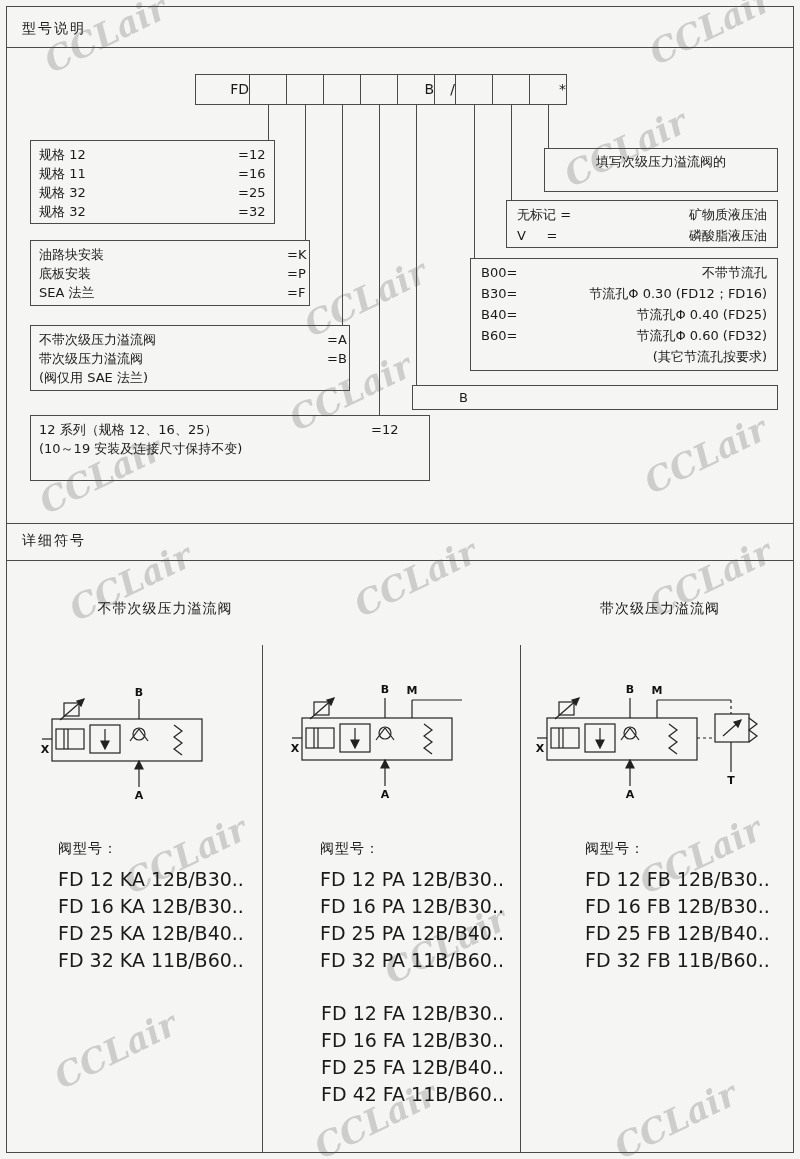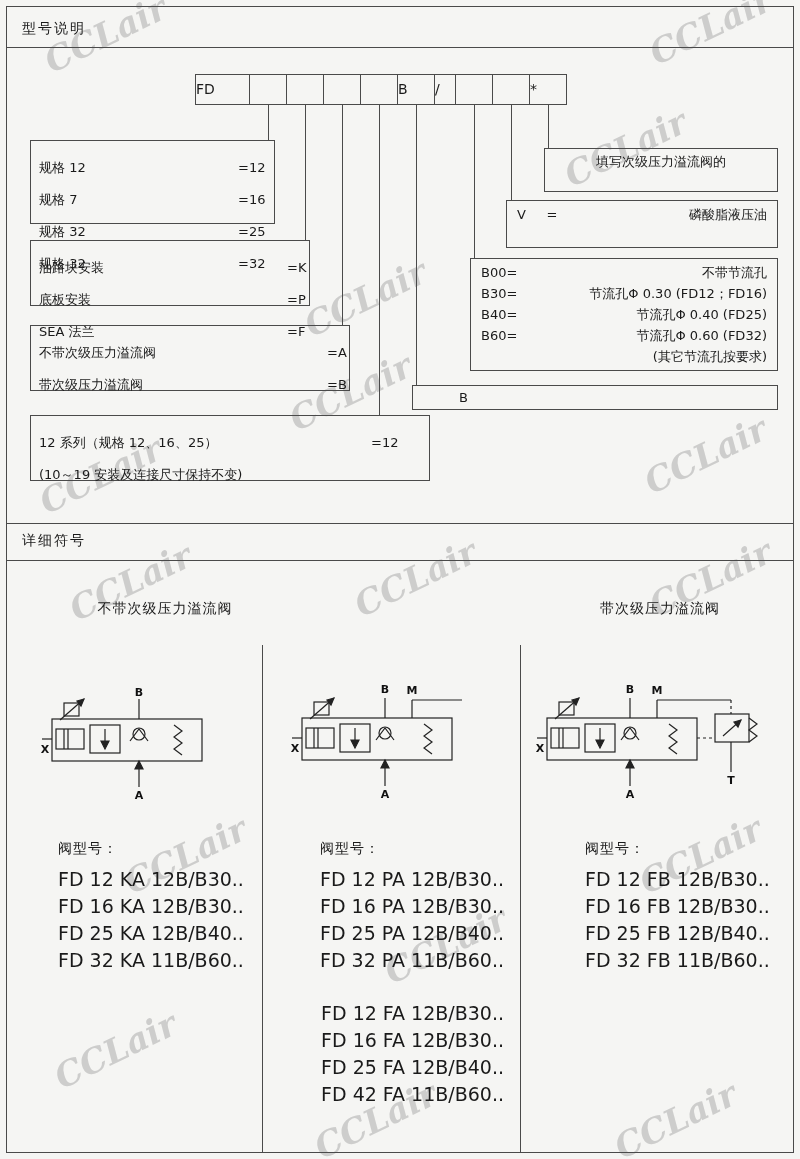--- a/index.html
+++ b/index.html
@@ -8,24 +8,24 @@
     background:#f5f5f3; color:#1a1a1a;
     font-family:"DejaVu Sans","Liberation Sans",sans-serif;
     overflow:hidden;
   }
   .abs { position:absolute; }
   .page-border { position:absolute; left:6px; top:6px; width:786px; height:1145px; border:1px solid #4a4a4a; }
   .hline { position:absolute; height:1px; background:#4a4a4a; }
   .vline { position:absolute; width:1px; background:#4a4a4a; }
   .sec-title { position:absolute; font-size:14px; letter-spacing:2px; }
   .code-row { position:absolute; display:flex; }
-  .cell { border:1px solid #4a4a4a; margin-left:-1px; height:31px; line-height:29px; text-align:left; font-size:14px; box-sizing:border-box; }
+  .cell { border:1px solid #4a4a4a; margin-left:-1px; height:31px; line-height:29px; text-align:right; font-size:14px; box-sizing:border-box; }
   .cell:first-child { margin-left:0; }
   .tbl { position:absolute; border:1px solid #4a4a4a; box-sizing:border-box; font-size:13px; padding:4px 8px; }
-  .trow { position:relative; height:19px; line-height:19px; white-space:nowrap;margin-top:13px; }
+  .trow { position:relative; height:19px; line-height:19px; white-space:nowrap; }
   .trow .val { position:absolute; top:0; }
   .ftbl { position:absolute; border:1px solid #4a4a4a; box-sizing:border-box; font-size:13px; padding:3px 10px; }
   .frow { display:flex; justify-content:space-between; height:21px; line-height:21px; white-space:pre; }
   .pressure-box { position:absolute; border:1px solid #4a4a4a; box-sizing:border-box; font-size:13px; text-align:center; padding:3px 0; }
   .pressure-box div { height:19px; line-height:19px; }
   .bbox { position:absolute; border:1px solid #4a4a4a; box-sizing:border-box; font-size:13px; line-height:23px; padding-left:46px; }
   .col-header { position:absolute; font-size:14px; text-align:center; letter-spacing:1px; }
   .mtitle { font-size:14px; margin-bottom:8px; letter-spacing:1px; }
   .mline { font-size:19px; line-height:27px; white-space:nowrap;text-align:right; }
   .mgroup2 { margin-top:26px; }
@@ -75,46 +75,48 @@
 <div class="vline" style="left:305px;top:105px;height:135px"></div>
 <div class="vline" style="left:342px;top:105px;height:220px"></div>
 <div class="vline" style="left:379px;top:105px;height:310px"></div>
 <div class="vline" style="left:416px;top:105px;height:280px"></div>
 <div class="vline" style="left:474px;top:105px;height:153px"></div>
 <div class="vline" style="left:511px;top:105px;height:95px"></div>
 <div class="vline" style="left:548px;top:105px;height:43px"></div>
 
 <div class="tbl" style="left:30px;top:140px;width:245px;height:84px">
   <div class="trow"><span>规格 12</span><span class="val" style="left:199px">=12</span></div>
-  <div class="trow"><span>规格 7</span><span class="val" style="left:199px">=16</span></div>
+  <div class="trow"><span>规格 11</span><span class="val" style="left:199px">=16</span></div>
   <div class="trow"><span>规格 32</span><span class="val" style="left:199px">=25</span></div>
   <div class="trow"><span>规格 32</span><span class="val" style="left:199px">=32</span></div>
 </div>
 
 <div class="tbl" style="left:30px;top:240px;width:280px;height:66px">
   <div class="trow"><span>油路块安装</span><span class="val" style="left:248px">=K</span></div>
   <div class="trow"><span>底板安装</span><span class="val" style="left:248px">=P</span></div>
   <div class="trow"><span>SEA 法兰</span><span class="val" style="left:248px">=F</span></div>
 </div>
 
 <div class="tbl" style="left:30px;top:325px;width:320px;height:66px">
   <div class="trow"><span>不带次级压力溢流阀</span><span class="val" style="left:288px">=A</span></div>
   <div class="trow"><span>带次级压力溢流阀</span><span class="val" style="left:288px">=B</span></div>
+  <div class="trow"><span>(阀仅用 SAE 法兰)</span></div>
 </div>
 
 <div class="tbl" style="left:30px;top:415px;width:400px;height:66px">
   <div class="trow"><span>12 系列（规格 12、16、25）</span><span class="val" style="left:332px">=12</span></div>
   <div class="trow"><span>(10～19 安装及连接尺寸保持不变)</span></div>
 </div>
 
 <div class="pressure-box" style="left:544px;top:148px;width:234px;height:44px">
   <div>填写次级压力溢流阀的</div>
 </div>
 
 <div class="ftbl" style="left:506px;top:200px;width:272px;height:48px">
+  <div class="frow"><span>无标记 =</span><span>矿物质液压油</span></div>
   <div class="frow"><span>V     =</span><span>磷酸脂液压油</span></div>
 </div>
 
 <div class="ftbl" style="left:470px;top:258px;width:308px;height:113px">
   <div class="frow"><span>B00=</span><span>不带节流孔</span></div>
   <div class="frow"><span>B30=</span><span>节流孔Φ 0.30 (FD12；FD16)</span></div>
   <div class="frow"><span>B40=</span><span>节流孔Φ 0.40 (FD25)</span></div>
   <div class="frow"><span>B60=</span><span>节流孔Φ 0.60 (FD32)</span></div>
   <div class="frow"><span></span><span>(其它节流孔按要求)</span></div>
 </div>

